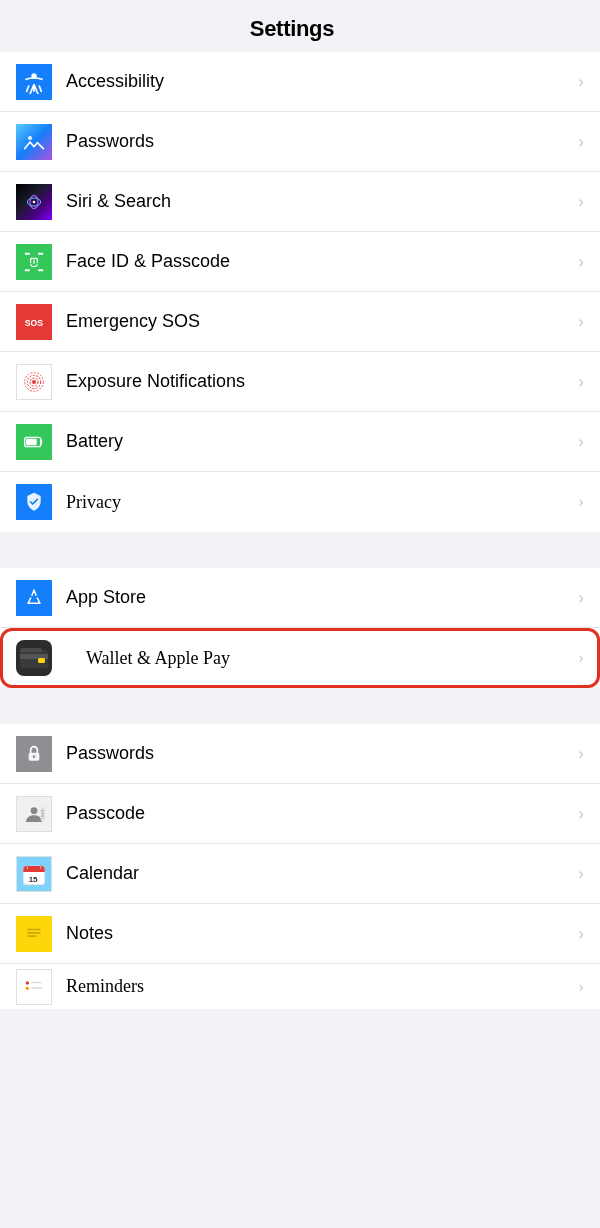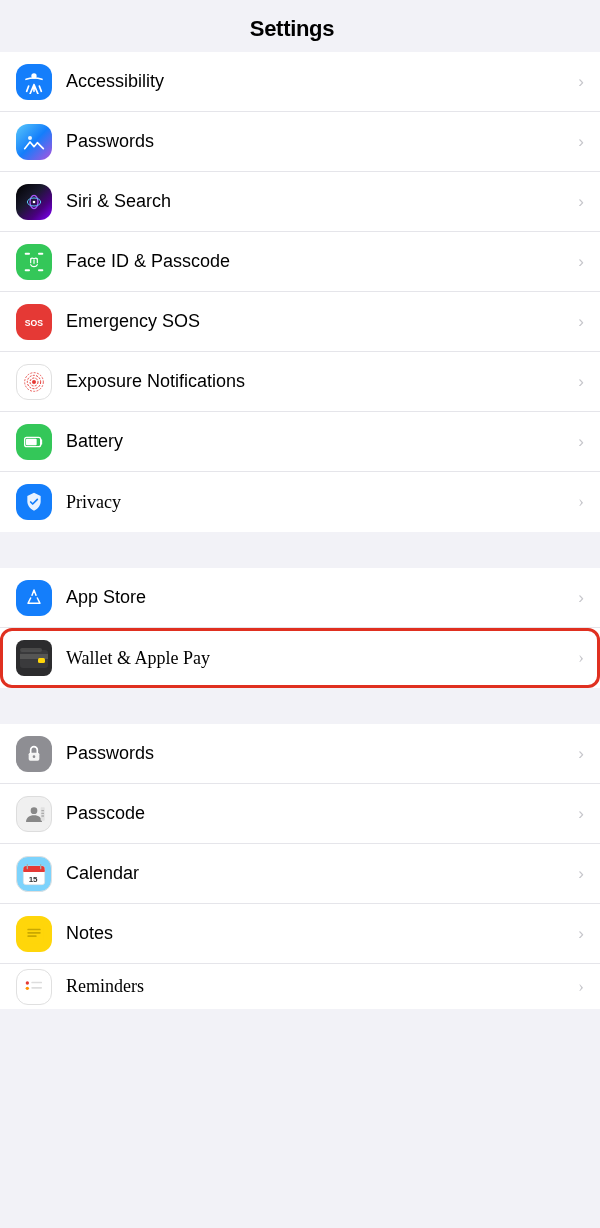--- a/index.html
+++ b/index.html
@@ -50,21 +50,21 @@
     }
 
     .settings-row:last-child {
       border-bottom: none;
       font-family: Liberation Serif, serif;
     }
 
     .icon-wrap {
       width: 36px;
       height: 36px;
-      border-radius: 12px;
+      border-radius: 0;
       margin-right: 14px;
       flex-shrink: 0;
       display: flex;
       align-items: center;
       justify-content: center;
       overflow: hidden;
     }
 
     .row-label {
       flex: 1;
@@ -224,21 +224,21 @@
     <div class="icon-wrap bg-blue">
       <svg class="icon-svg" viewBox="0 0 36 36" fill="none">
         <path d="M18 6l3 6h7l-5.5 4.5 2 7L18 20l-6.5 3.5 2-7L8 12h7z" fill="none"></path>
         <path d="M9 26h18M15 14l3-8 3 8M9 26l4-8M27 26l-4-8" stroke="white" stroke-width="2.2" stroke-linecap="round" stroke-linejoin="round"></path>
       </svg>
     </div>
     <span class="row-label">App Store</span>
     <span class="chevron">›</span>
   </div>
 
-  <div class="settings-row highlighted-row" style="border-bottom: none;">
+  <div class="settings-row highlighted-row" style="border-bottom: none; gap: 20px;">
     <div class="icon-wrap" style="background:#2c2c2e; border-radius:8px; position:relative; overflow:visible;">
       <svg width="36" height="36" viewBox="0 0 36 36" fill="none">
         <rect x="4" y="10" width="28" height="18" rx="3" fill="#3a3a3c"></rect>
         <rect x="4" y="14" width="28" height="5" fill="#555"></rect>
         <rect x="22" y="18" width="7" height="5" rx="1.5" fill="#FFD60A"></rect>
         <rect x="4" y="8" width="22" height="4" rx="2" fill="#555" opacity="0.7"></rect>
       </svg>
     </div>
     <span class="row-label">Wallet &amp; Apple Pay</span>
     <span class="chevron">›</span>

